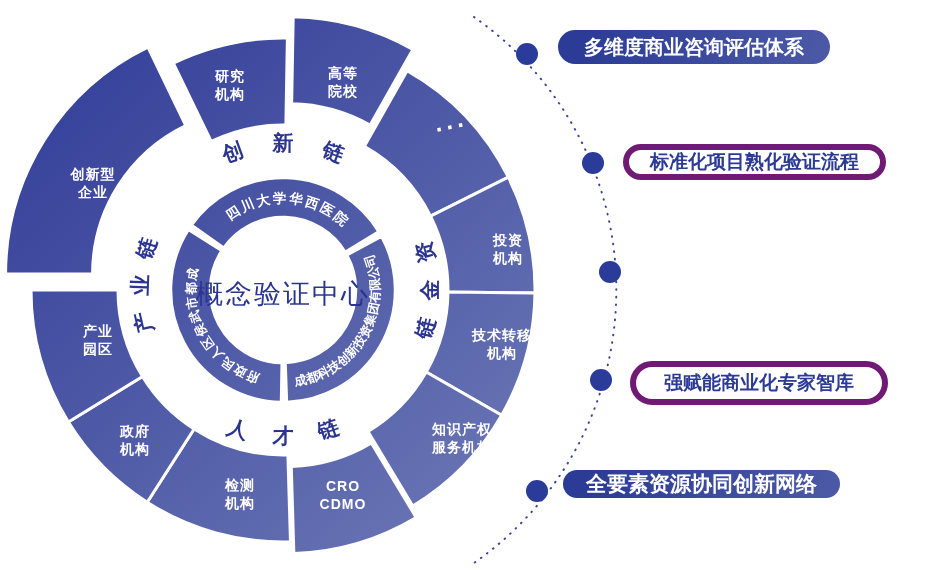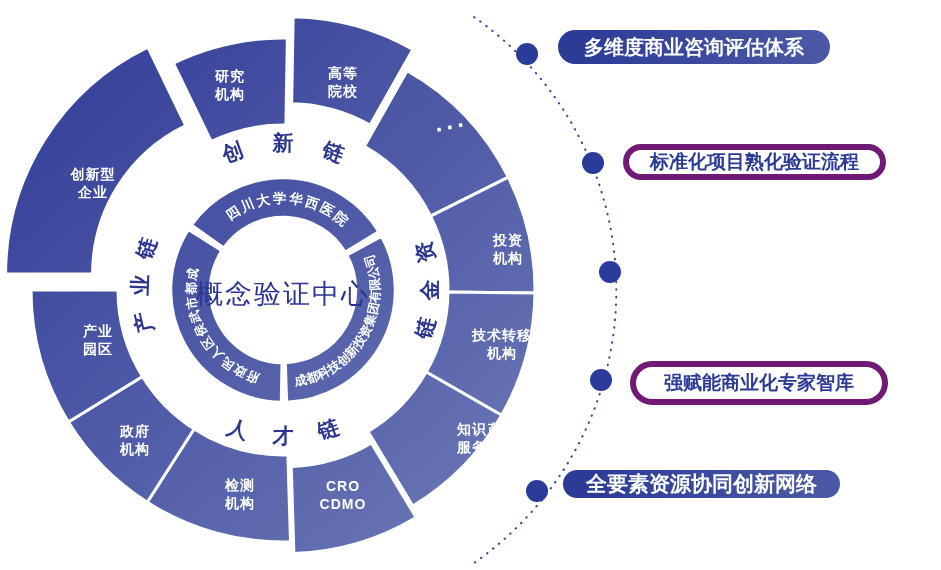--- a/index.html
+++ b/index.html
@@ -147,21 +147,21 @@
   <div id="wedge-labels">
       <div class="wlabel" style="left: 230px; top: 85px;">研究
 机构</div>
       <div class="wlabel" style="left: 343px; top: 82px;">高等
 院校</div>
       <div class="wlabel ellipsis" style="left: 452px; top: 127px;">···</div>
       <div class="wlabel" style="left: 508px; top: 249px;">投资
 机构</div>
       <div class="wlabel" style="left: 502px; top: 345px; font-family: Liberation Mono, monospace;">技术转移
 机构</div>
-      <div class="wlabel" style="left: 487px; top: 438px;">知识产权
+      <div class="wlabel" style="left: 462px; top: 438px;">知识产权
 服务机构</div>
       <div class="wlabel" style="left: 343px; top: 495px;">CRO
 CDMO</div>
       <div class="wlabel" style="left: 240px; top: 494px;">检测
 机构</div>
       <div class="wlabel" style="left: 135px; top: 440px;">政府
 机构</div>
       <div class="wlabel" style="left: 82px; top: 340px; margin-left: 16px;">产业
 园区</div>
       <div class="wlabel" style="left: 93px; top: 183px;">创新型

